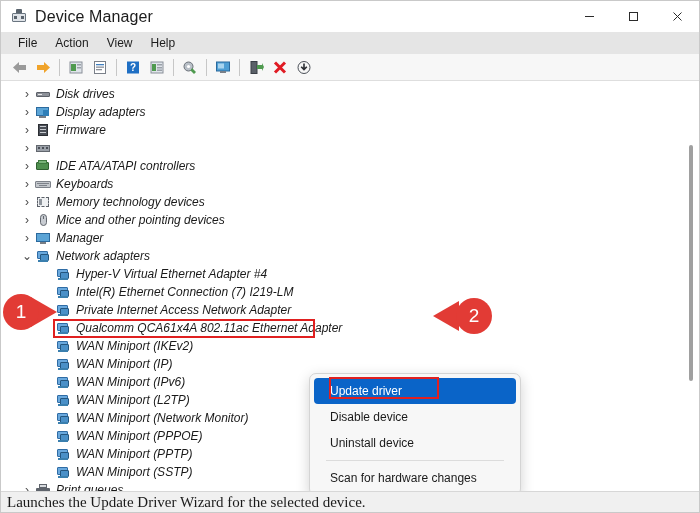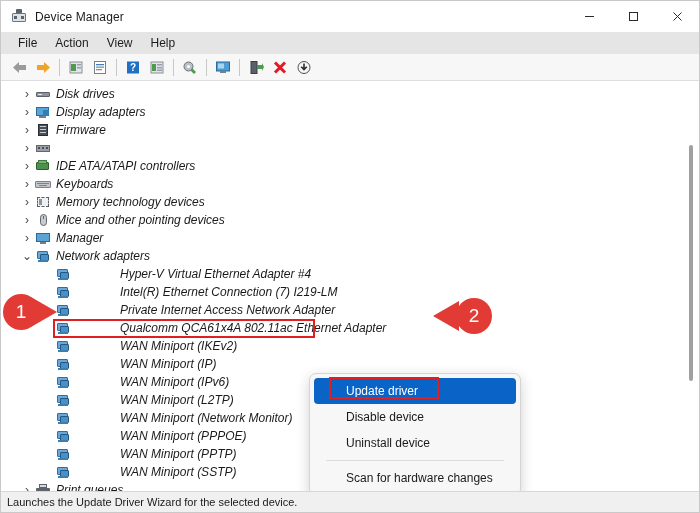--- a/index.html
+++ b/index.html
@@ -55,21 +55,21 @@
     border-radius: 1px;
   }
   .title-icon .dm-d1, .title-icon .dm-d2 {
     position: absolute; top: 7px;
     width: 3px; height: 3px;
     background: #5a646e;
   }
   .title-icon .dm-d1 { left: 3px; }
   .title-icon .dm-d2 { left: 10px; }
   .title-text {
-    font-size: 12px;
+    font-size: 16px;
     color: #1c1c1c;
     letter-spacing: 0.1px;
   }
   .win-controls {
     position: absolute;
     right: 0; top: 0;
     height: 31px;
     display: flex;
   }
   .win-btn {
@@ -146,21 +146,21 @@
   }
   .row .dev-icon {
     width: 16px; height: 16px;
     flex: 0 0 16px;
     margin-right: 5px;
     position: relative;
   }
   .row .label { line-height: 18px; font-style: italic; }
 
   .lvl1 { padding-left: 18px; }
-  .lvl2 { padding-left: 54px; gap: 44px; }
+  .lvl2 { padding-left: 54px; }
 
   
   .ic { position: absolute; box-sizing: border-box; }
 
   
   .icon-net .c1 { left:2px; top:3px; width:11px; height:8px; background:#6aa9de; border:1px solid #2f6ca5; border-radius:1px;}
   .icon-net .c2 { left:5px; top:6px; width:9px; height:7px; background:#4a90c8; border:1px solid #24567f; border-radius:1px;}
   .icon-net .c3 { left:3px; top:12px; width:10px; height:2px; background:#3a7fae;}
 
   .icon-disk .d1 { left:1px; top:6px; width:14px; height:5px; background:#8d9199; border:1px solid #5c6068; border-radius:1px;}
@@ -236,21 +236,21 @@
     border-radius: 7px;
     box-shadow: 0 4px 14px rgba(0,0,0,0.18);
     padding: 4px 4px;
     box-sizing: border-box;
     z-index: 20;
   }
   .ctx-item {
     height: 26px;
     display: flex;
     align-items: center;
-    padding-left: 32px;
+    padding-left: 16px;
     font-size: 12px;
     color: #1a1a1a;
     border-radius: 4px;
     position: relative;
   }
   .ctx-item.selected {
     background: #0a64c8;
     color: #ffffff;
   }
   .ctx-sep {
@@ -303,22 +303,23 @@
 
   
   .statusbar {
     flex: 0 0 20px;
     height: 20px;
     background: #f0f0f0;
     border-top: 1px solid #d7d7d7;
     display: flex;
     align-items: center;
     padding-left: 6px;
-    font-size: 11px;
+    font-size: 15px;
     color: #1a1a1a;
+    font-family: Liberation Serif, serif;
   }
 </style>
 </head>
 <body>
 
 <div class="window">
 
   <div class="titlebar">
     <div class="title-icon">
       <div class="dm-plug"></div>

